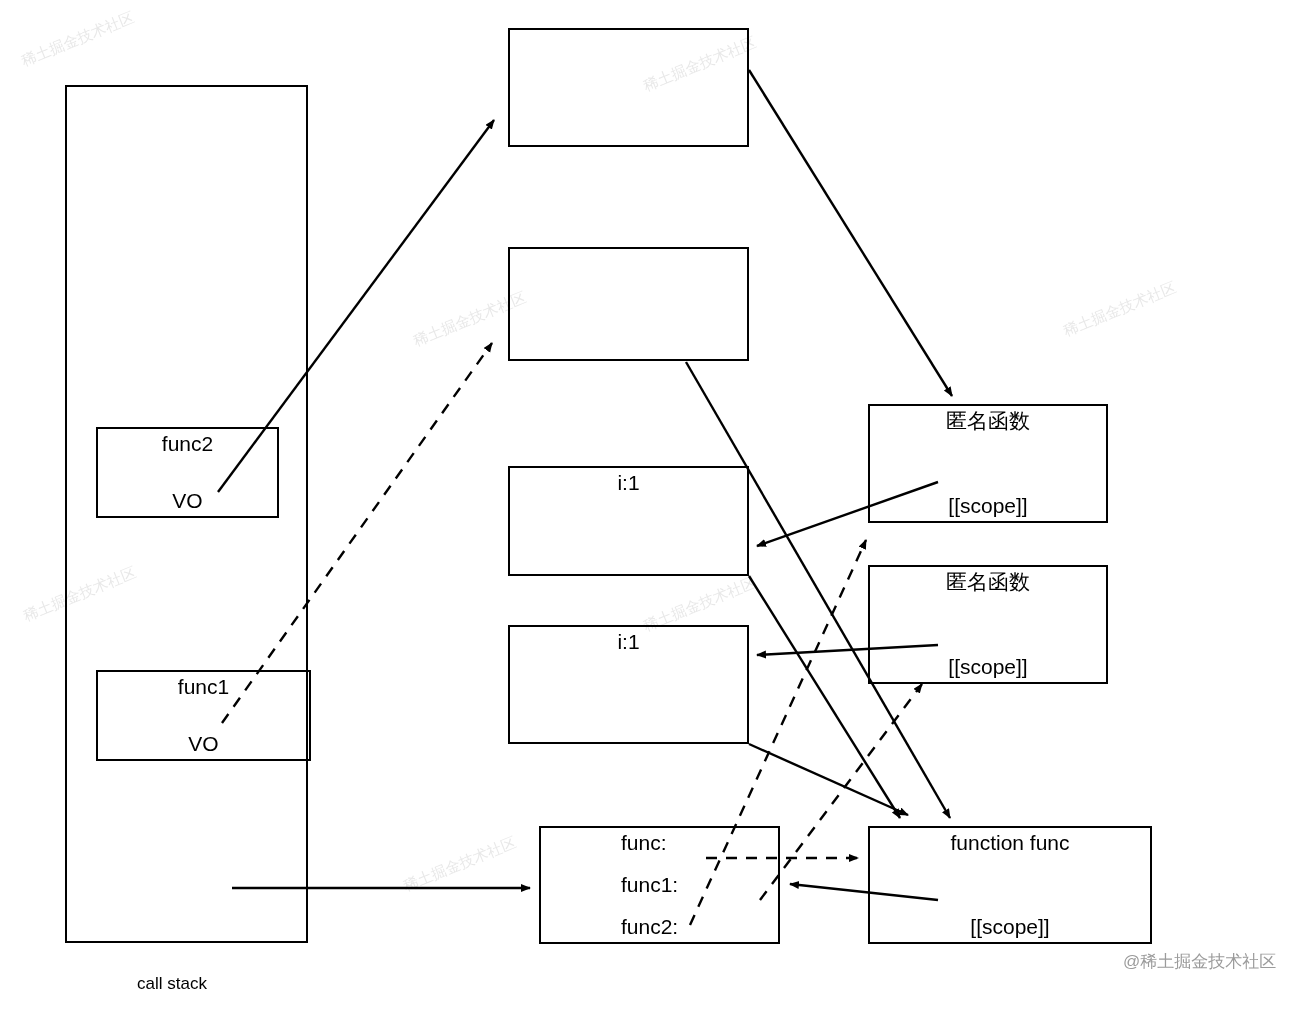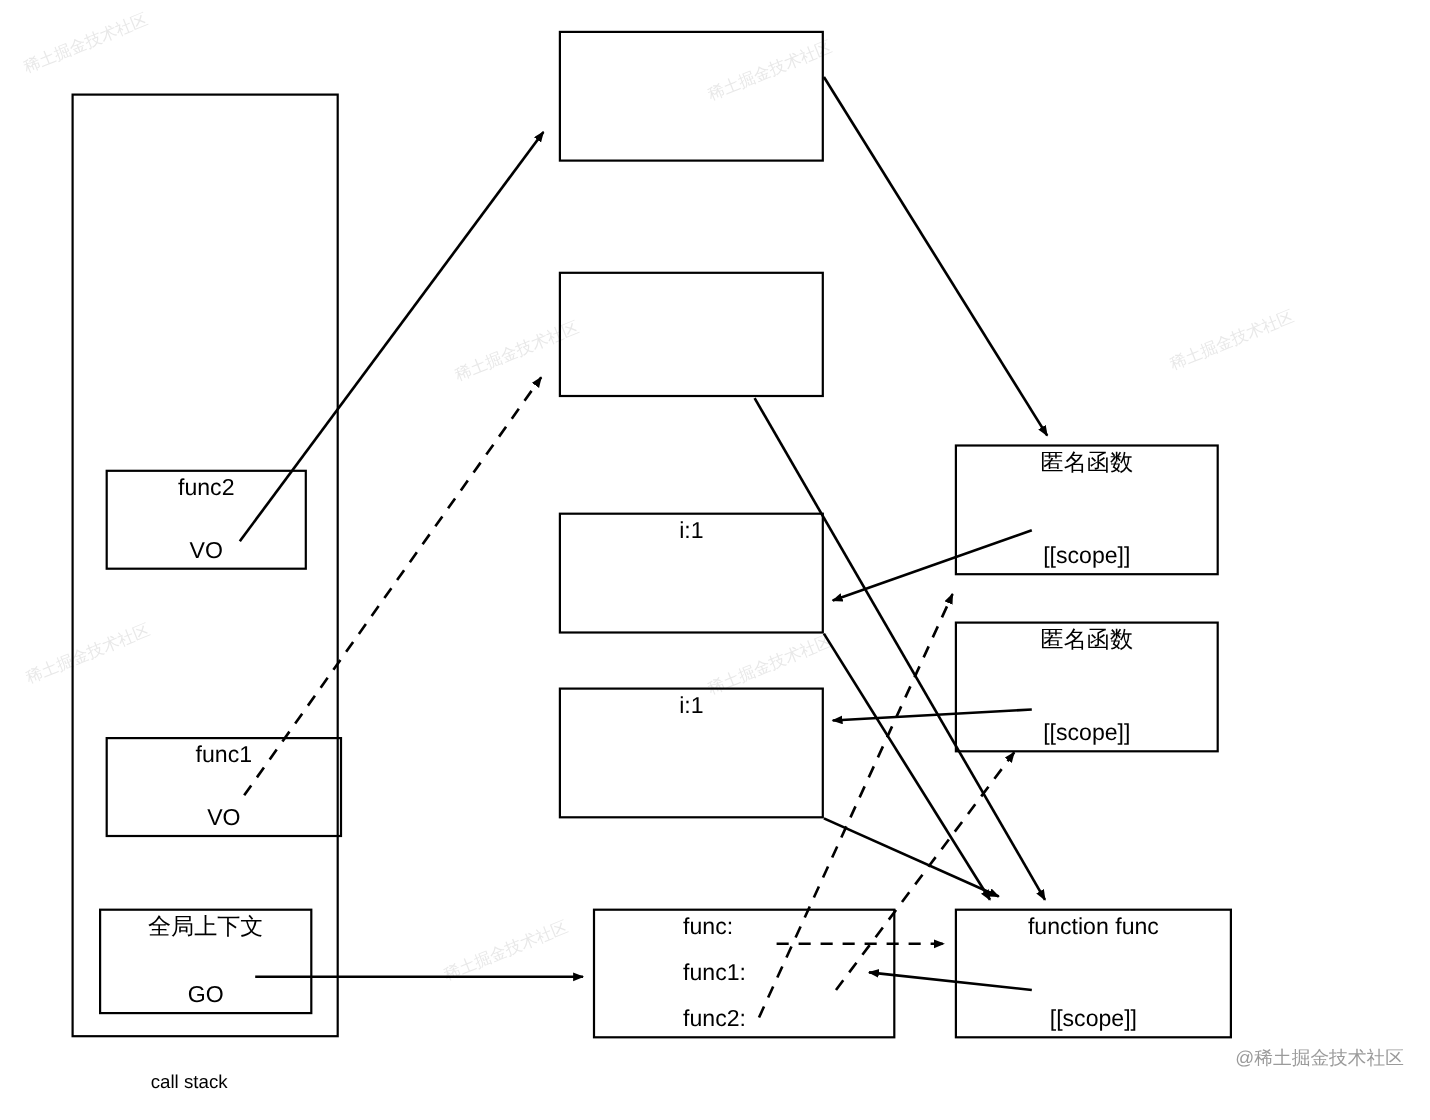--- a/index.html
+++ b/index.html
@@ -84,56 +84,52 @@
   <div class="box" style="left:96px; top:427px; width:183px; height:91px;">
     <span>func2</span>
     <span>VO</span>
   </div>
 
   <div class="box" style="left:96px; top:670px; width:215px; height:91px;">
     <span>func1</span>
     <span>VO</span>
   </div>
 
-  <div class="box" style="left:90px; top:826px; width:194px; height:96px;">
-    <span>全局上下文</span>
-    <span>GO</span>
-  </div>
 
   <div class="label" style="left:137px; top:974px;">call stack</div>
 
   <div class="box" style="left:508px; top:28px; width:241px; height:119px;"></div>
 
   <div class="box" style="left:508px; top:247px; width:241px; height:114px;"></div>
 
   <div class="box" style="left:508px; top:466px; width:241px; height:110px;">
     <span>i:1</span>
   </div>
 
   <div class="box" style="left:508px; top:625px; width:241px; height:119px;">
     <span>i:1</span>
   </div>
 
-  <div class="box left-text" style="left:539px; top:826px; width:275px; height:118px;">
+  <div class="box left-text" style="left:539px; top:826px; width:241px; height:118px;">
     <span>func:</span>
     <span>func1:</span>
     <span>func2:</span>
   </div>
 
   <div class="box" style="left:868px; top:404px; width:240px; height:119px;">
     <span>匿名函数</span>
     <span>[[scope]]</span>
   </div>
 
   <div class="box" style="left:868px; top:565px; width:240px; height:119px;">
     <span>匿名函数</span>
     <span>[[scope]]</span>
   </div>
 
-  <div class="box" style="left:868px; top:826px; width:252px; height:118px;">
+  <div class="box" style="left:868px; top:826px; width:284px; height:118px;">
     <span>function func</span>
     <span>[[scope]]</span>
   </div>
 
   <svg class="arrows" viewBox="0 0 1300 1018">
     <defs>
       <marker id="ah" markerWidth="12" markerHeight="12" refX="9" refY="4" orient="auto" markerUnits="userSpaceOnUse">
         <path d="M0,0 L10,4 L0,8 z" fill="#000"></path>
       </marker>
     </defs>

